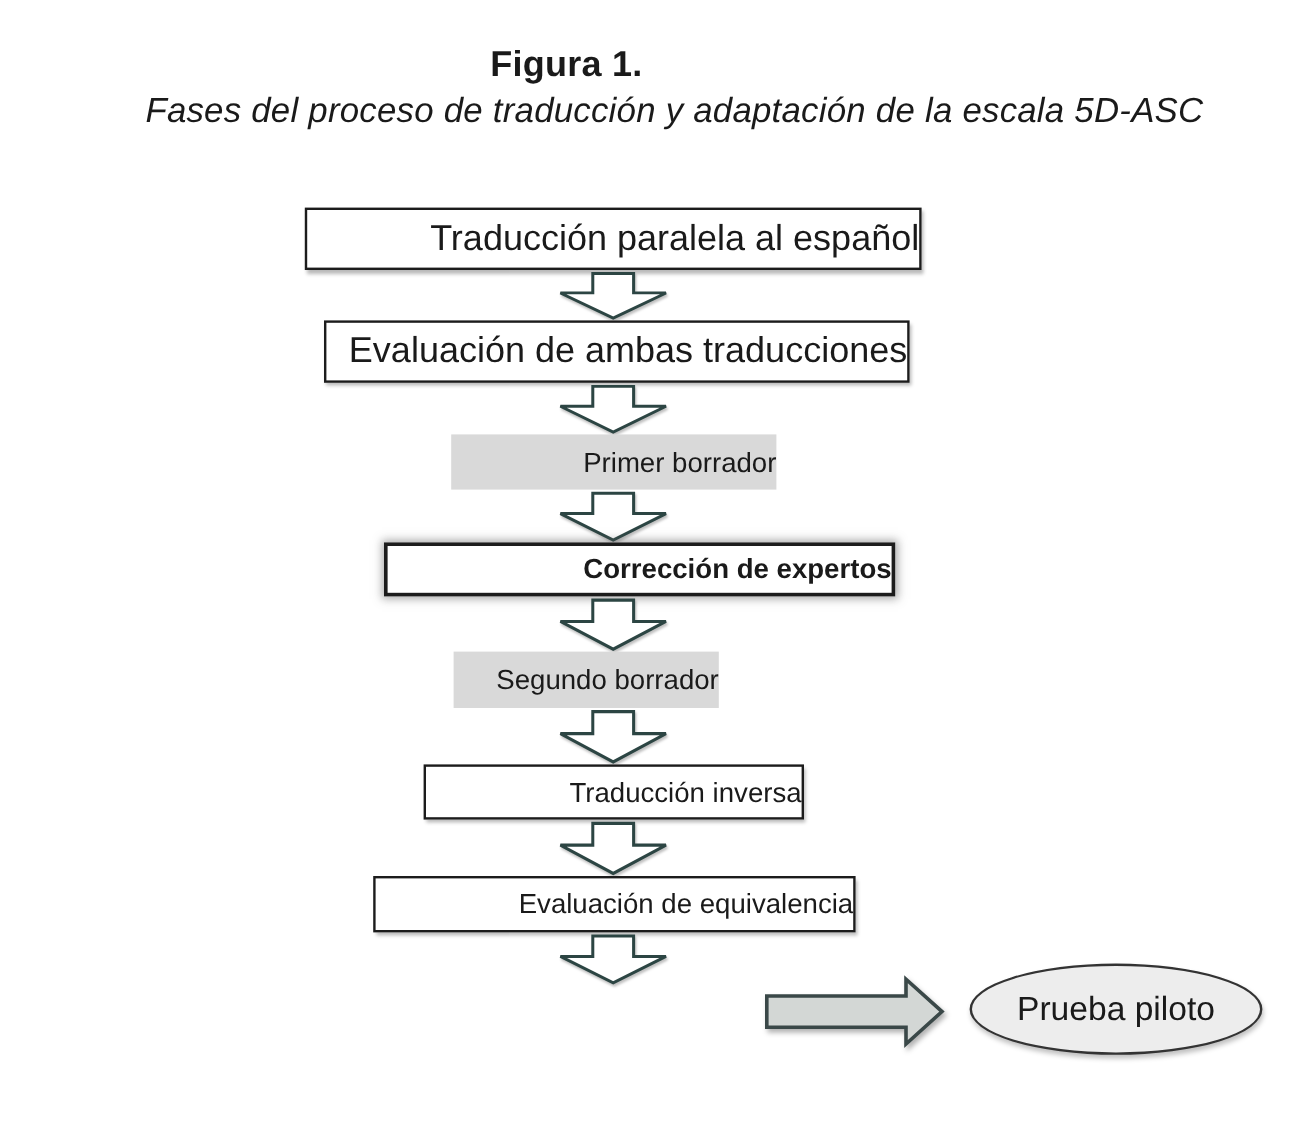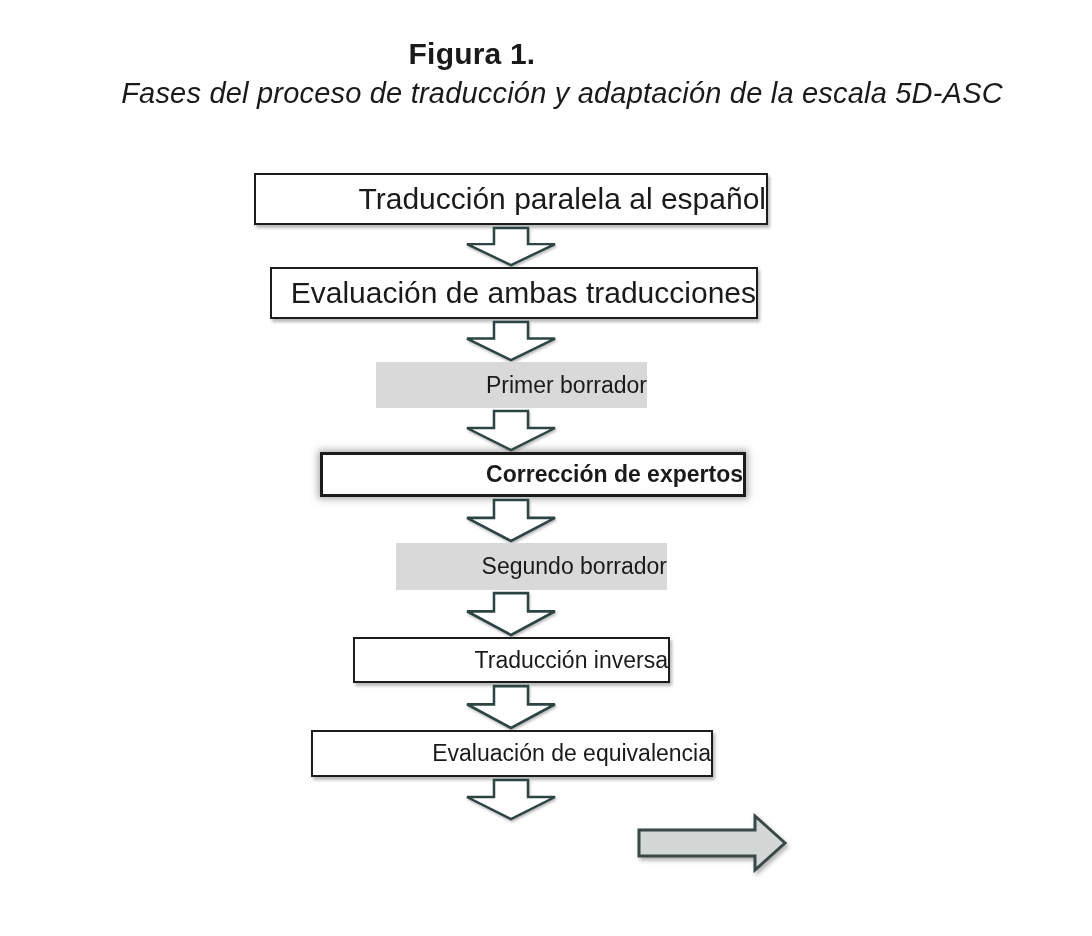--- a/index.html
+++ b/index.html
@@ -136,21 +136,21 @@
   </svg>
 
   <div class="step small emph" style="left:320px;top:452px;width:426px;height:45px;font-weight:bold;">
     <span>Corrección de expertos</span>
   </div>
 
   <svg class="down-arrow" style="left:465px;top:499px;" width="92" height="43" viewBox="0 0 92 41" preserveAspectRatio="none">
     <polygon points="29,1 63,1 63,18 90,18 46,40 2,18 29,18"></polygon>
   </svg>
 
-  <div class="step small dashed" style="left:396px;top:543px;width:271px;height:47px;">
+  <div class="step small dashed" style="left:378px;top:543px;width:221px;height:47px;">
     <svg class="dash-border">
         <rect x="1.5" y="1.5"></rect>
       </svg>
     <span>Segundo borrador</span>
   </div>
 
   <svg class="down-arrow" style="left:465px;top:592px;" width="92" height="44" viewBox="0 0 92 41" preserveAspectRatio="none">
     <polygon points="29,1 63,1 63,18 90,18 46,40 2,18 29,18"></polygon>
   </svg>
 
@@ -168,14 +168,17 @@
 
   <svg class="down-arrow" style="left:465px;top:779px;" width="92" height="41" viewBox="0 0 92 41" preserveAspectRatio="none">
     <polygon points="29,1 63,1 63,18 90,18 46,40 2,18 29,18"></polygon>
   </svg>
 
 
   <svg class="side-arrow" style="left:637px;top:814px;" width="150" height="58" viewBox="0 0 150 58">
     <polygon points="2,16 118,16 118,2 148,29 118,56 118,42 2,42"></polygon>
   </svg>
 
+  <div class="outcome" style="left:808px;top:803px;width:244px;height:76px;">
+    <span>Prueba piloto</span>
+  </div>
 
 </div>
 
 </body></html>

